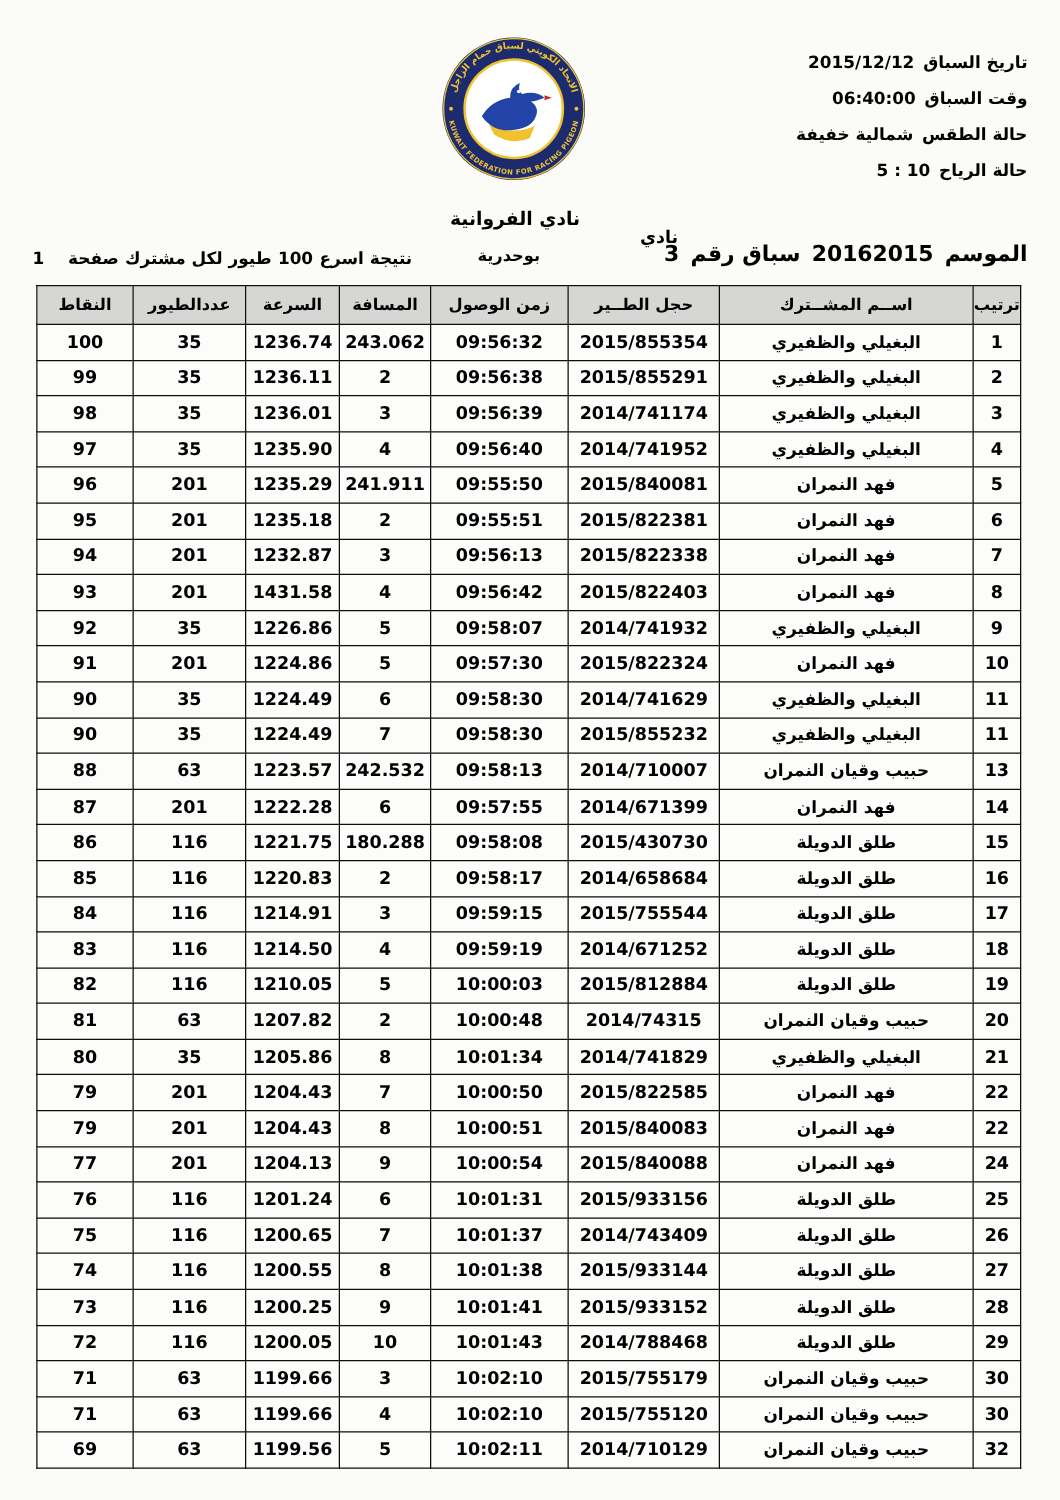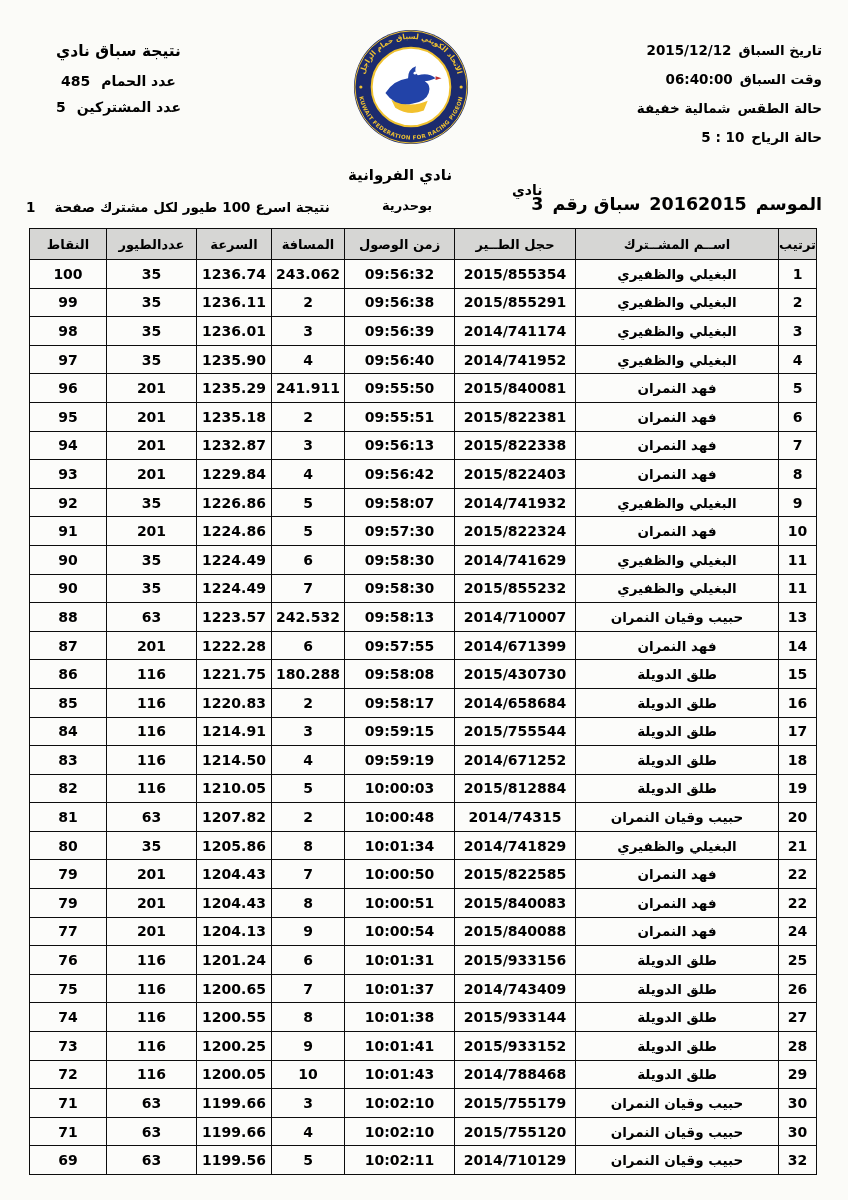--- a/index.html
+++ b/index.html
@@ -15,21 +15,21 @@
   .info-line .val { direction:ltr; unicode-bidi:isolate; }
   
   .club-block { position:absolute; top:42px; left:26px; width:185px; text-align:center; font-weight:700; }
   .club-title { font-size:15.5px; margin-bottom:13px; }
   .club-line { font-size:14px; margin-bottom:10px; }
   .club-line .num { margin-right:6px; }
   
   .logo { position:absolute; top:28px; left:352px; width:118px; height:118px; }
   
   .club-label   { position:absolute; top:182px; left:512px; font-weight:700; font-size:14px; }
-  .club-name    { position:absolute; top:166px; left:338px; width:124px; text-align:center; font-weight:700; font-size:15px; }
+  .club-name    { position:absolute; top:166px; left:350px; width:124px; text-align:center; font-weight:700; font-size:15px; }
   .season-line  { position:absolute; top:194px; right:26px; display:flex; gap:9px; font-weight:700; font-size:17.5px; align-items:baseline; }
   .release-pt   { position:absolute; top:198px; left:360px; width:94px; text-align:center; font-weight:700; font-size:13px; }
   .result-line  { position:absolute; top:199px; left:26px; display:flex; gap:5px; font-weight:700; font-size:13.5px; align-items:baseline; direction:rtl; }
   .result-line .page-no { margin-inline-start:14px; }
   
   .table-wrap { position:absolute; top:228px; right:31px; }
   table.results { border-collapse:collapse; table-layout:fixed; width:787px; }
   .results th, .results td {
     border:1.5px solid #0d0d0d; text-align:center; vertical-align:middle;
     padding:0; font-weight:700; overflow:hidden; white-space:nowrap;
@@ -56,31 +56,20 @@
     <div class="info-line">
       <span>حالة الطقس</span>
       <span>شمالية خفيفة</span>
     </div>
     <div class="info-line">
       <span>حالة الرياح</span>
       <span class="val">5 : 10</span>
     </div>
   </div>
 
-  <div class="club-block">
-    <div class="club-title">نتيجة سباق نادي</div>
-    <div class="club-line">
-      <span>عدد الحمام</span>
-      <span class="num">485</span>
-    </div>
-    <div class="club-line">
-      <span>عدد المشتركين</span>
-      <span class="num">5</span>
-    </div>
-  </div>
 
   <div class="logo">
     <svg viewBox="0 0 120 120" width="118" height="118">
       <circle cx="60" cy="60" r="58" fill="#1c2b6e"></circle>
       <circle cx="60" cy="60" r="57" fill="none" stroke="#f0c230" stroke-width="1"></circle>
       <circle cx="60" cy="60" r="40" fill="#ffffff" stroke="#f0c230" stroke-width="2"></circle>
       <defs>
         <path id="arcTop" d="M 11,60 A 49,49 0 1 1 109,60"></path>
         <path id="arcBottom" d="M 6.5,60 A 53.5,53.5 0 0 0 113.5,60"></path>
       </defs>
@@ -215,21 +204,21 @@
             <td>1232.87</td>
             <td>201</td>
             <td>94</td>
           </tr>
           <tr>
             <td>8</td>
             <td>فهد النمران</td>
             <td dir="ltr">2015/822403</td>
             <td dir="ltr">09:56:42</td>
             <td>4</td>
-            <td>1229.84</td>
+            <td>1431.58</td>
             <td>201</td>
             <td>93</td>
           </tr>
           <tr>
             <td>9</td>
             <td>البغيلي والظفيري</td>
             <td dir="ltr">2014/741932</td>
             <td dir="ltr">09:58:07</td>
             <td>5</td>
             <td>1226.86</td>

